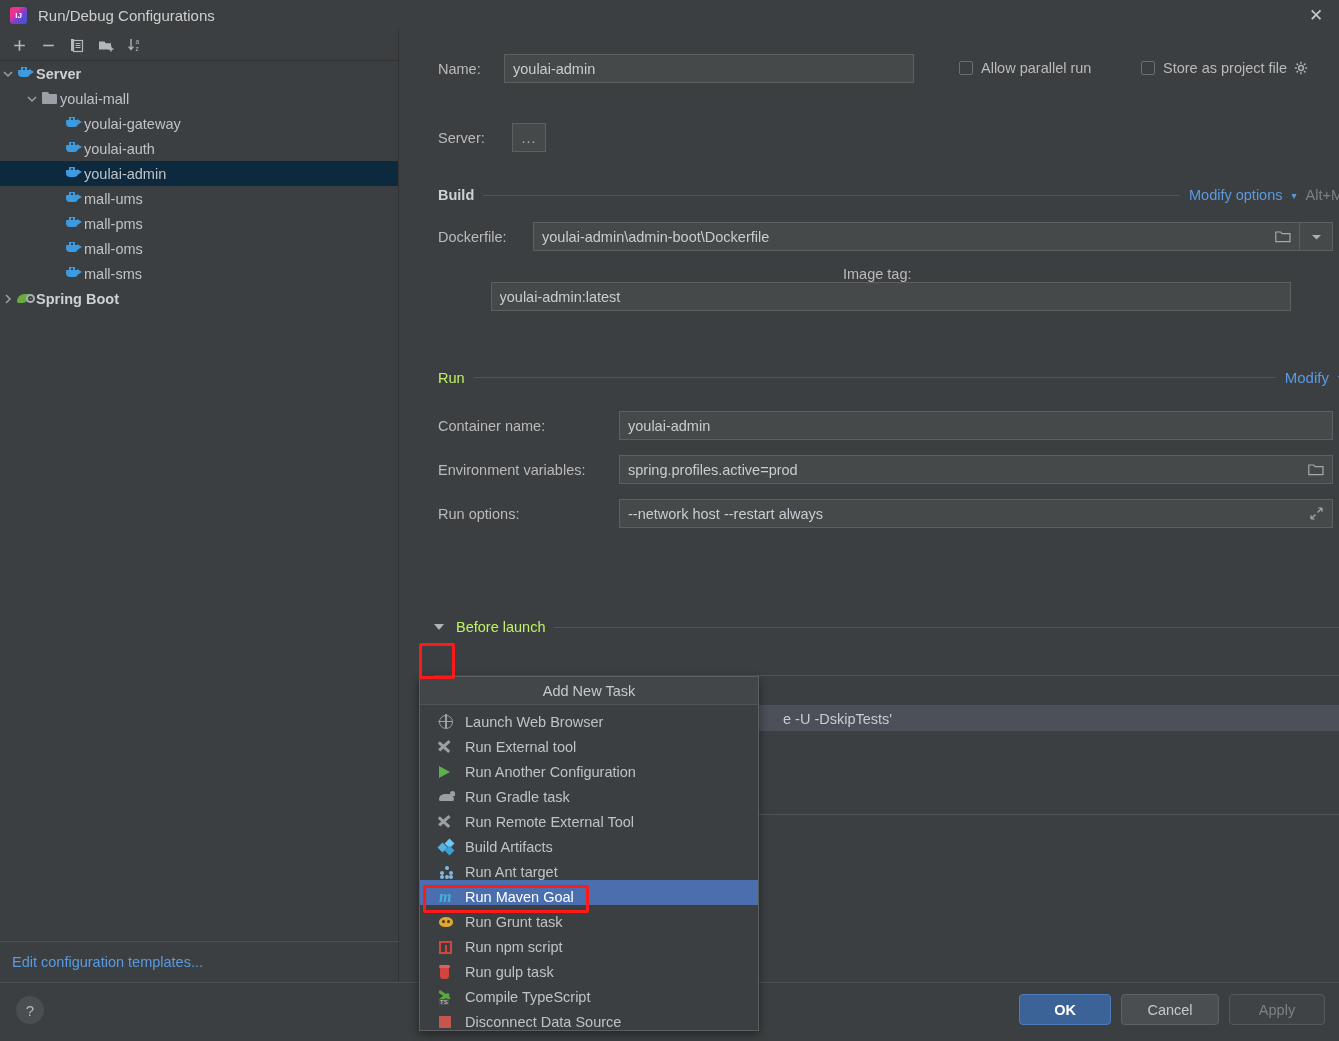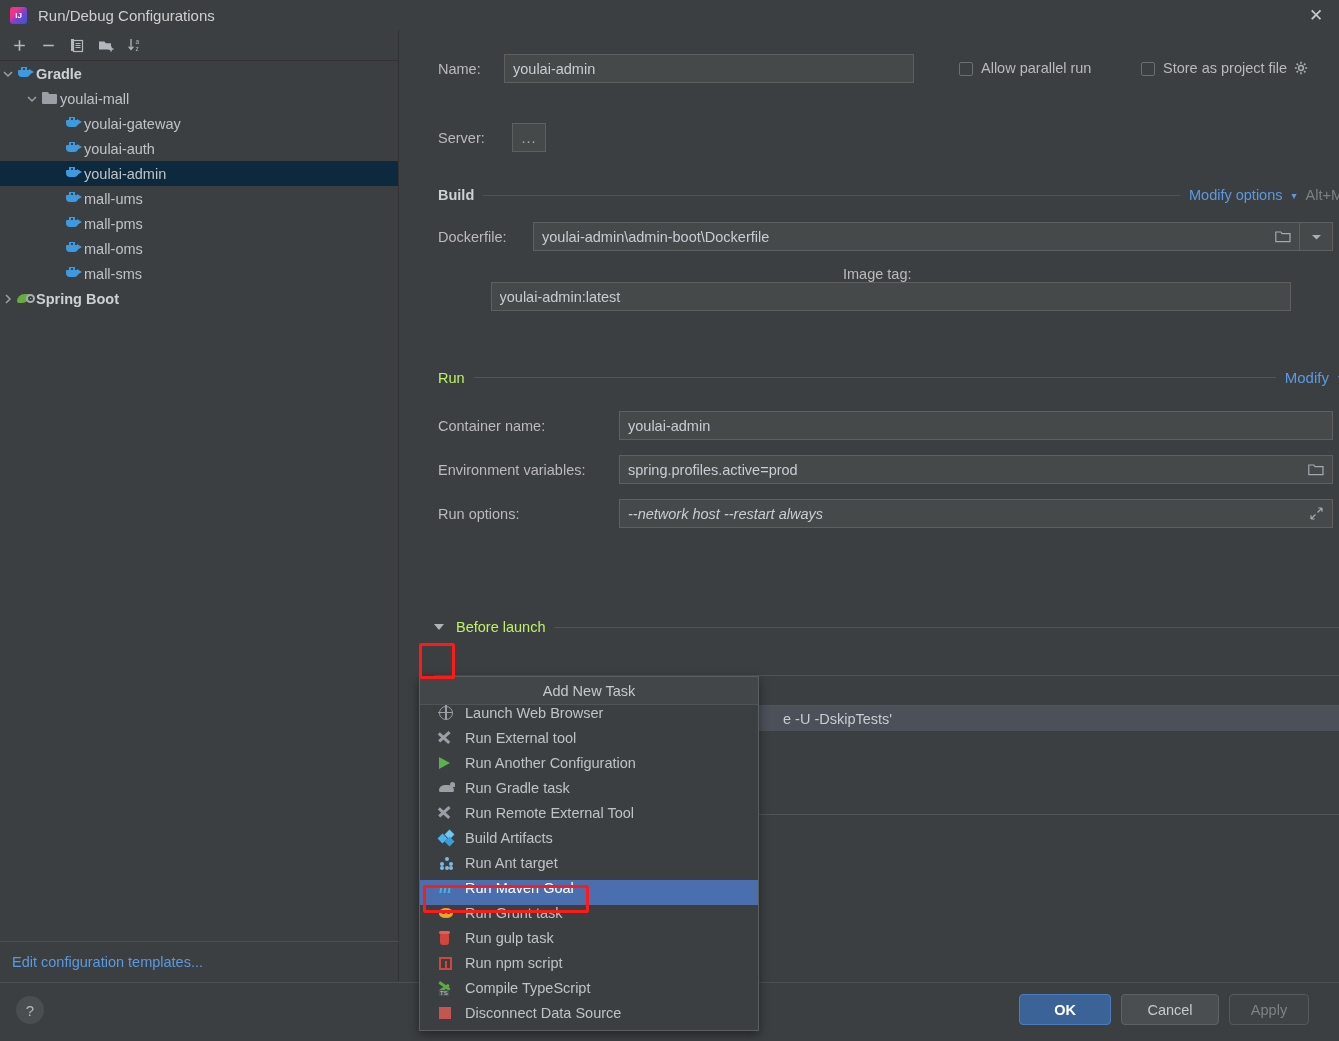--- a/index.html
+++ b/index.html
@@ -216,21 +216,21 @@
   .inline-btn {
     width: 32px; height: 27px;
     display: flex; align-items: center; justify-content: center;
     cursor: pointer;
     color: #a0a6ab;
     flex: none;
   }
   .inline-btn.sep { border-left: 1px solid #5e6060; }
 
   .checkbox-wrap {
-    display: flex; align-items: flex-end; cursor: pointer;
+    display: flex; align-items: center; cursor: pointer;
   }
   .cbox {
     width: 14px; height: 14px;
     border: 1px solid #6b6f71;
     background: #3c3f41;
     box-sizing: border-box;
     border-radius: 2px;
     margin-right: 8px;
     flex: none;
   }
@@ -323,21 +323,21 @@
   #task-menu-title {
     height: 27px;
     display: flex; align-items: center; justify-content: center;
     color: #c5c9cd;
     background: #424648;
     border-bottom: 1px solid #4f5456;
     font-size: 14.5px;
   }
   .menu-item {
     height: 25px;
-    display: flex; align-items: flex-start;
+    display: flex; align-items: flex-end;
     padding-left: 19px;
     color: #bfc3c7;
     cursor: pointer;
     white-space: nowrap;
   }
   .menu-item.selected { background: #4b6eaf; color: #ffffff; }
   .menu-ico {
     width: 22px; height: 16px; flex: none;
     display: flex; align-items: center; justify-content: flex-start;
     margin-right: 4px;
@@ -419,21 +419,21 @@
     color: #ffffff;
     font-weight: bold;
   }
   #cancel-button {
     left: 1121px; width: 98px;
     background: #4a4e50;
     border: 1px solid #5e6264;
     color: #c6cacd;
   }
   #apply-button {
-    left: 1229px; width: 80px;
+    left: 1229px; width: 96px;
     background: #3f4345;
     border: 1px solid #555a5c;
     color: #7d8286;
     cursor: default;
   }
 </style>
 </head>
 <body>
 
 <div id="titlebar">
@@ -485,21 +485,21 @@
             <path d="M1 2l4 4 4-4" stroke="#9aa0a6" stroke-width="1.5" fill="none"></path>
           </svg>
         </span>
         <span class="tree-icon">
           <span class="ico-docker">
             <span class="body"></span>
             <span class="box"></span>
             <span class="tail"></span>
           </span>
         </span>
-        <span class="tree-label bold">Gradle</span>
+        <span class="tree-label bold">Server</span>
       </div>
       <div class="tree-row">
         <span style="width: 24px; flex: 0 0 auto;"></span>
         <span class="tree-arrow">
           <svg width="10" height="8" viewBox="0 0 10 8">
             <path d="M1 2l4 4 4-4" stroke="#9aa0a6" stroke-width="1.5" fill="none"></path>
           </svg>
         </span>
         <span class="tree-icon">
           <span class="ico-folder">
@@ -700,21 +700,21 @@
       <span class="inline-btn">
         <svg width="16" height="13" viewBox="0 0 16 13">
           <path d="M0.8 2h5l1.2 1.6h8v8H0.8z" fill="none" stroke="#a3a9ae" stroke-width="1.2"></path>
         </svg>
       </span>
     </div>
   </div>
 
   <div class="field-row" style="left:24px; top:469px; width:905px;">
     <span class="field-label" style="width:181px;">Run options:</span>
-    <div class="textfield with-btn" style="width:714px;font-style:italic;">
+    <div class="textfield with-btn" style="width:714px;">
       <span class="fv">--network host --restart always</span>
       <span class="inline-btn">
         <svg width="13" height="13" viewBox="0 0 13 13">
           <path d="M12 1L7.5 5.5M12 1H8.3M12 1v3.7M1 12l4.5-4.5M1 12h3.7M1 12V8.3" stroke="#a3a9ae" stroke-width="1.2" fill="none"></path>
         </svg>
       </span>
     </div>
   </div>
 
   <div class="section-header" style="left:20px; top:589px; width:919px;">
@@ -837,32 +837,32 @@
           <span class="g-grunt">
             <span class="h"></span>
             <span class="e1"></span>
             <span class="e2"></span>
           </span>
         </span>
         <span>Run Grunt task</span>
       </div>
       <div class="menu-item">
         <span class="menu-ico">
+          <span class="g-npm"></span>
+        </span>
+        <span>Run npm script</span>
+      </div>
+      <div class="menu-item">
+        <span class="menu-ico">
           <span class="g-gulp">
             <span class="c"></span>
             <span class="l"></span>
           </span>
         </span>
         <span>Run gulp task</span>
-      </div>
-      <div class="menu-item">
-        <span class="menu-ico">
-          <span class="g-npm"></span>
-        </span>
-        <span>Run npm script</span>
       </div>
       <div class="menu-item">
         <span class="menu-ico">
           <span class="g-ts">
             <span class="ax"></span>
             <span class="ax2"></span>
             <span class="lbl">TS</span>
           </span>
         </span>
         <span>Compile TypeScript</span>

